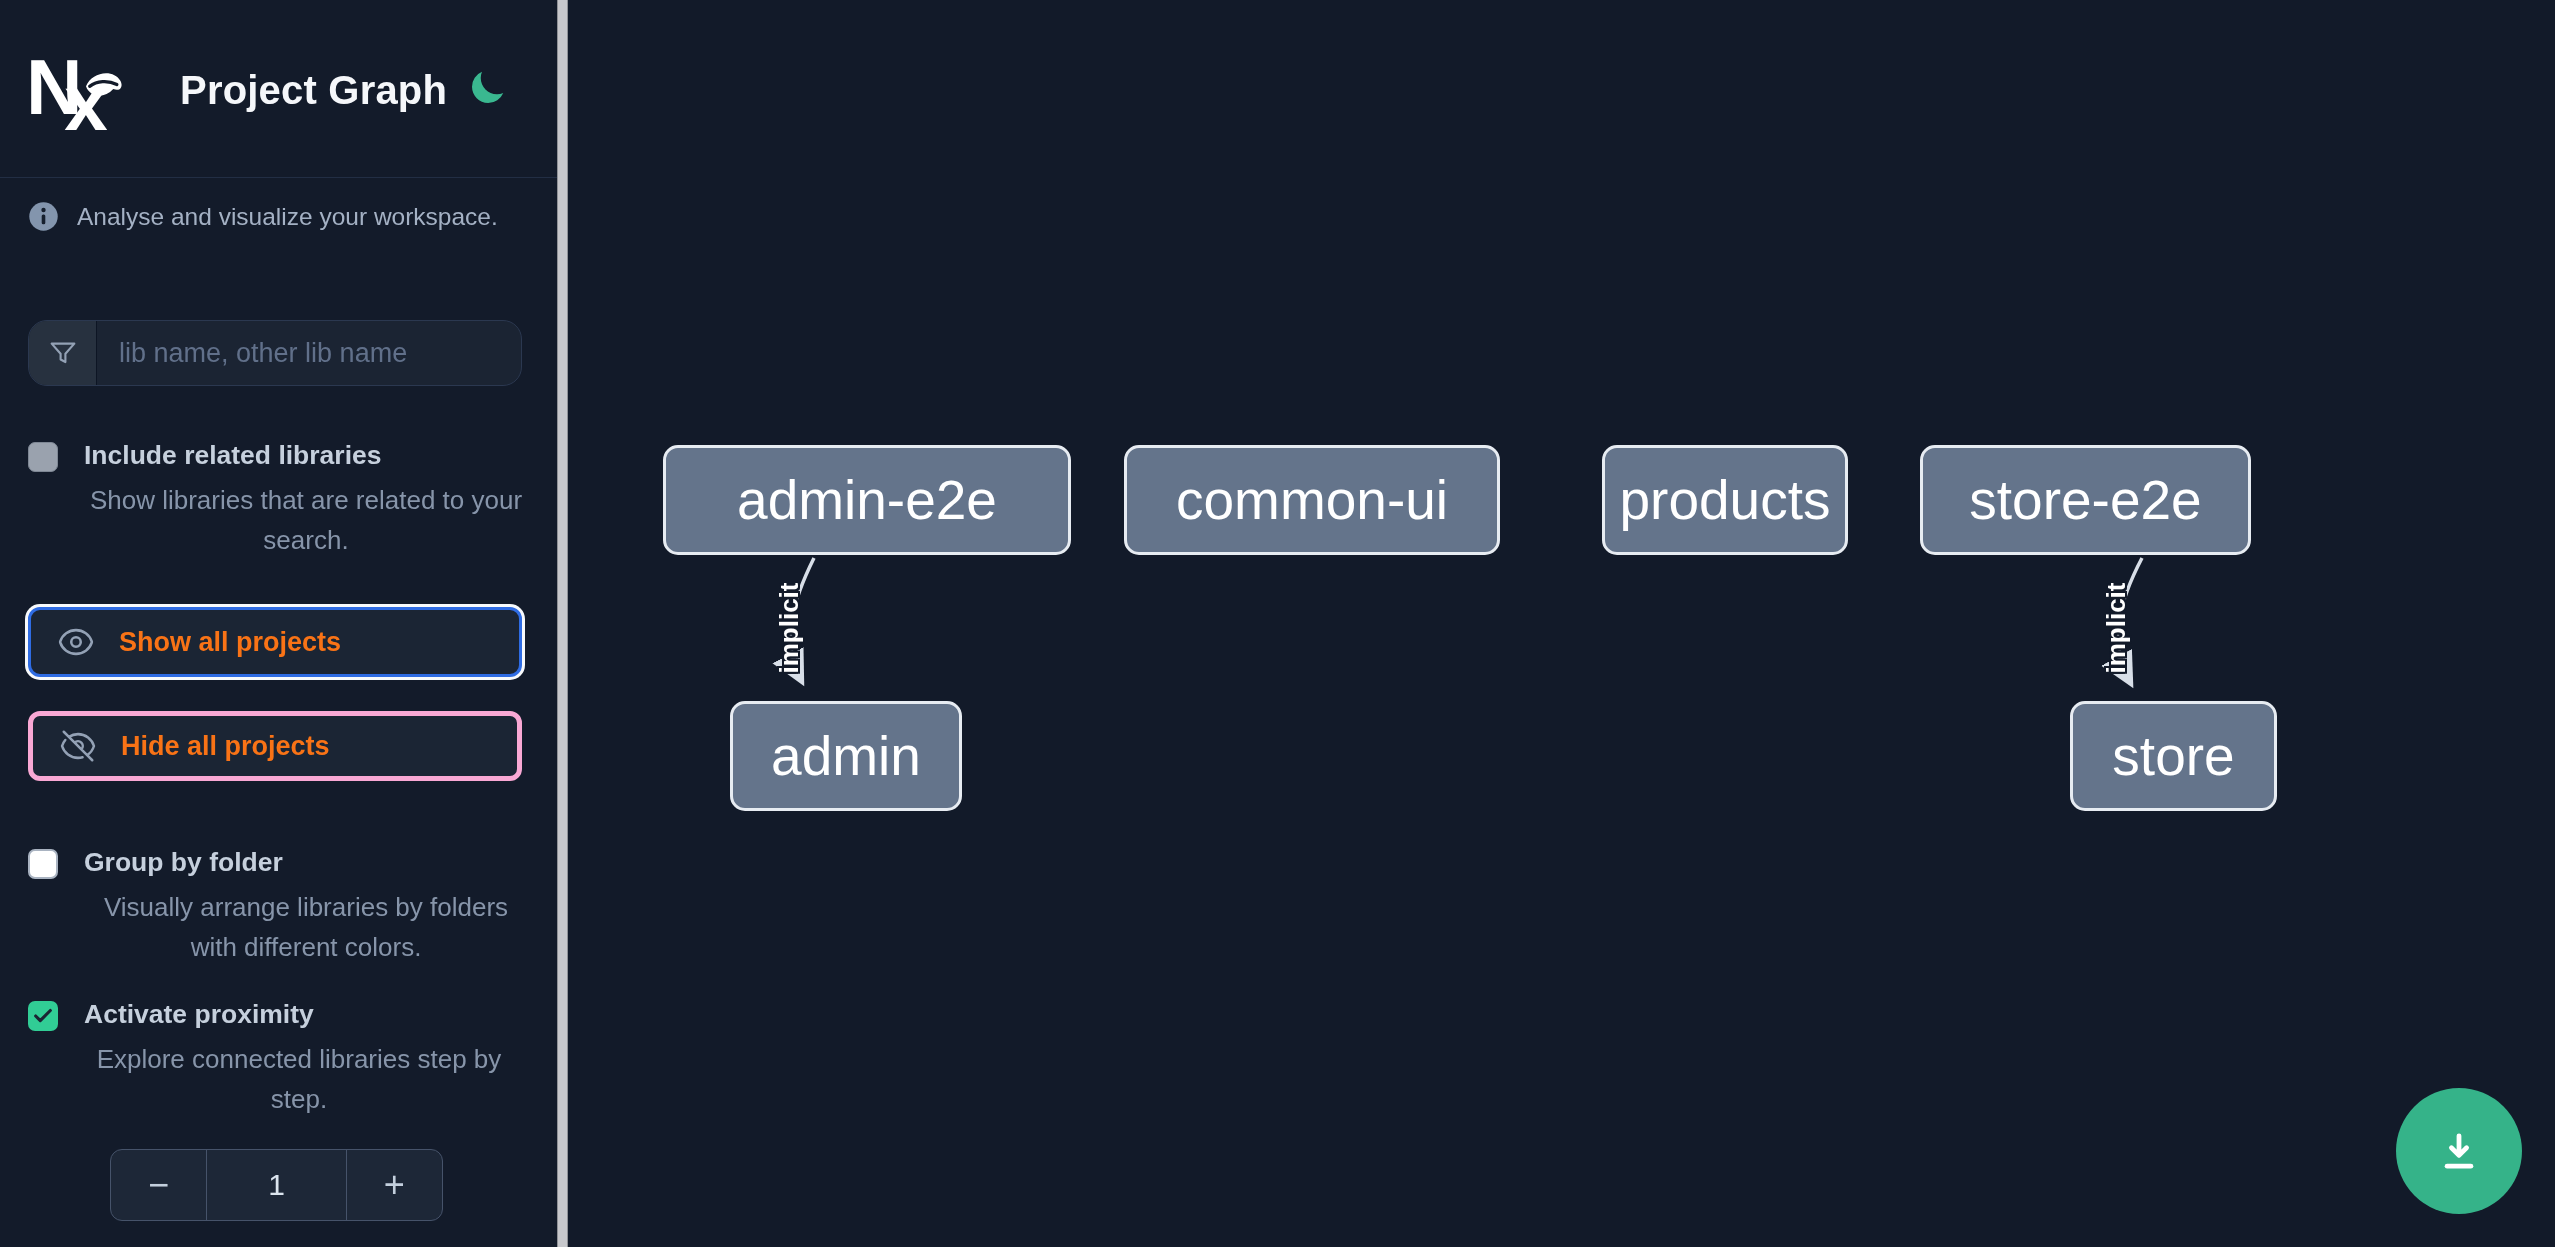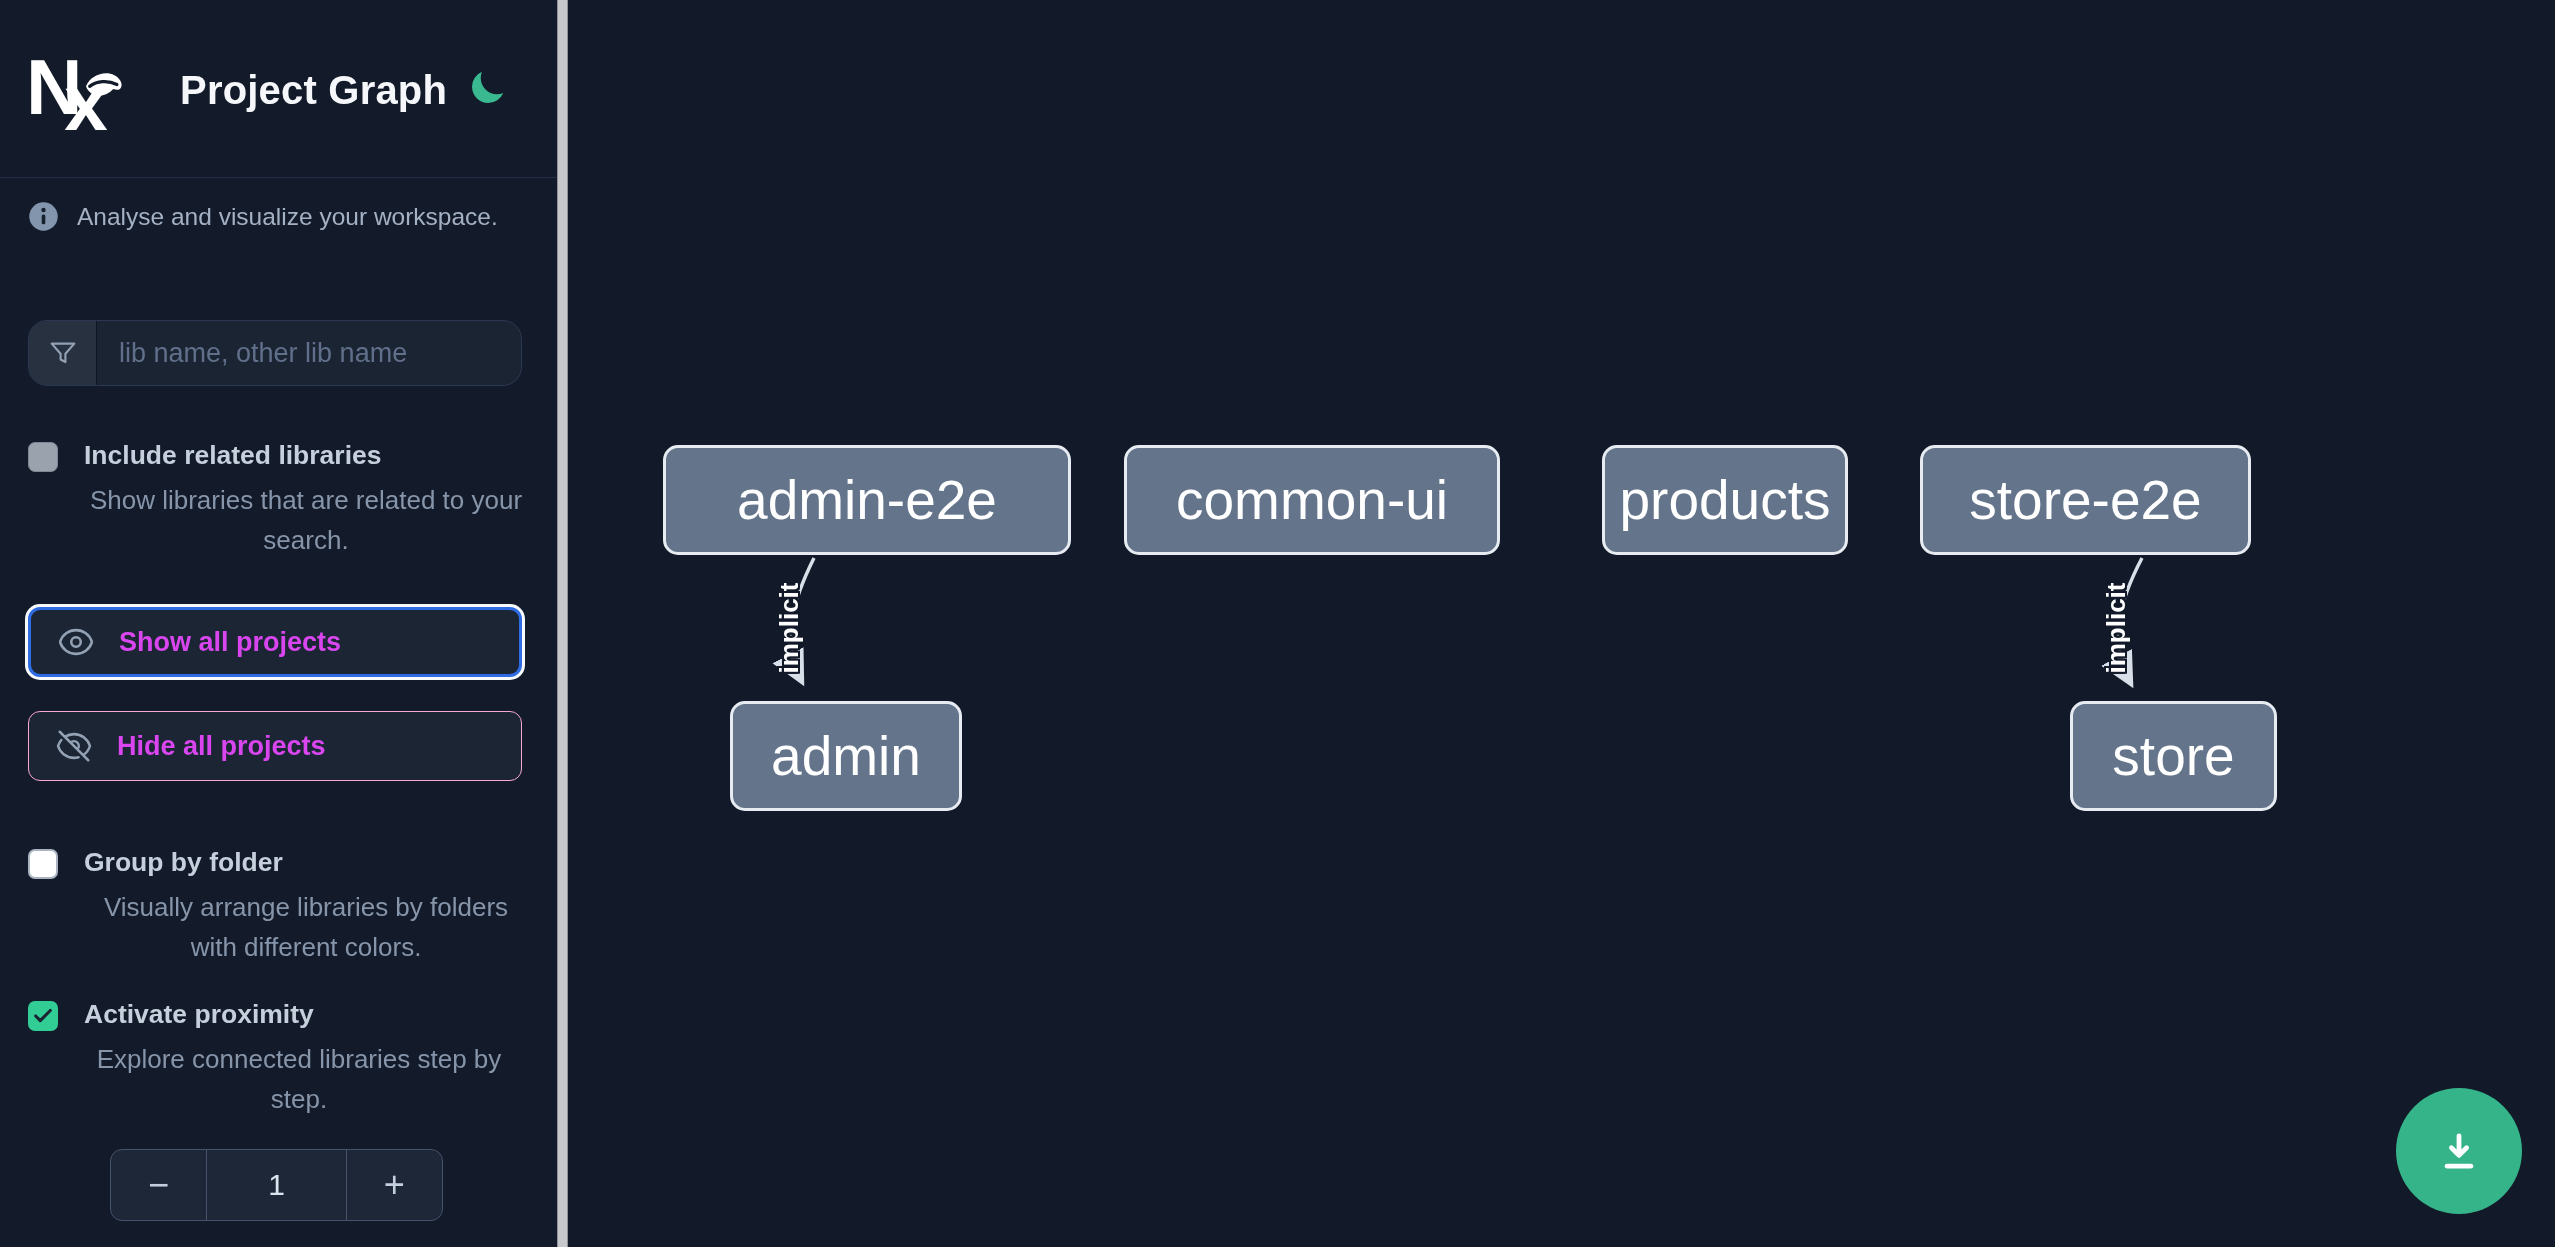--- a/index.html
+++ b/index.html
@@ -64,24 +64,24 @@
   .check-label { margin-left:56px; font-size:26.5px; font-weight:700; color:#c6d0dd; cursor:pointer; }
   .check-desc  { margin-left:56px; margin-top:9px; font-size:26px; line-height:40px; color:#8795aa; max-width:452px;text-align:center; }
   .check-desc.narrow { max-width:430px; }
 
   
   .side-btn {
     position:absolute; left:28px; width:494px; height:70px;
     display:flex; align-items:center; gap:24px; padding:0 26px;
     border-radius:12px; background:#1b2534; cursor:pointer;
     font-family:"Liberation Sans", sans-serif;
-    font-size:27px; font-weight:700; color:#d946ef;
+    font-size:27px; font-weight:700; color:#f97316;
   }
   .side-btn.focused { border:3px solid #2f6ce3; box-shadow:0 0 0 3px #f8fafc; }
-  .side-btn.plain   { border:1px solid #f9a8d4; }
+  .side-btn.plain   { border:5px solid #f9a8d4; }
   .side-btn svg { flex:0 0 auto; }
 
   
   .stepper {
     position:absolute; left:110px; top:1149px; width:333px; height:72px;
     display:flex; border:1px solid #46536a; border-radius:12px; background:#1d2737;
     overflow:hidden;
   }
   .stepper .cell { display:flex; align-items:center; justify-content:center; }
   .stepper button.cell {

